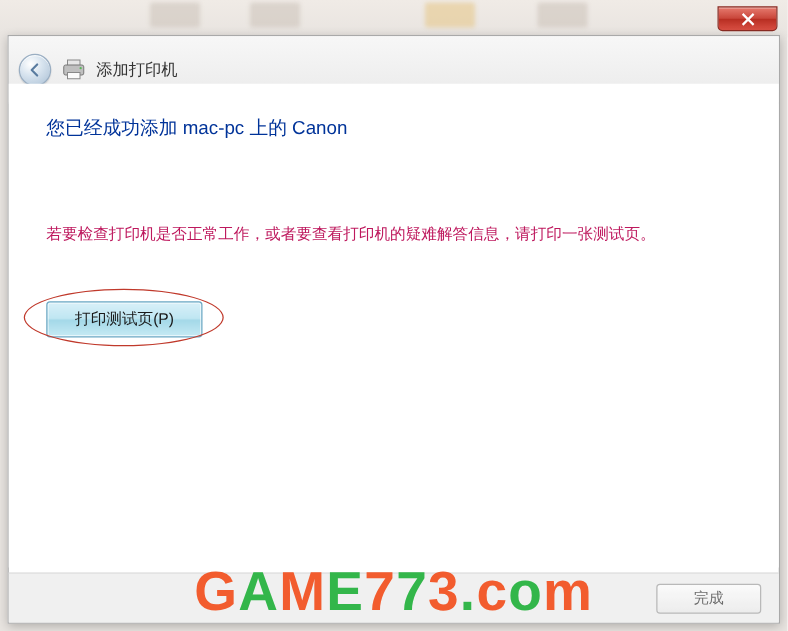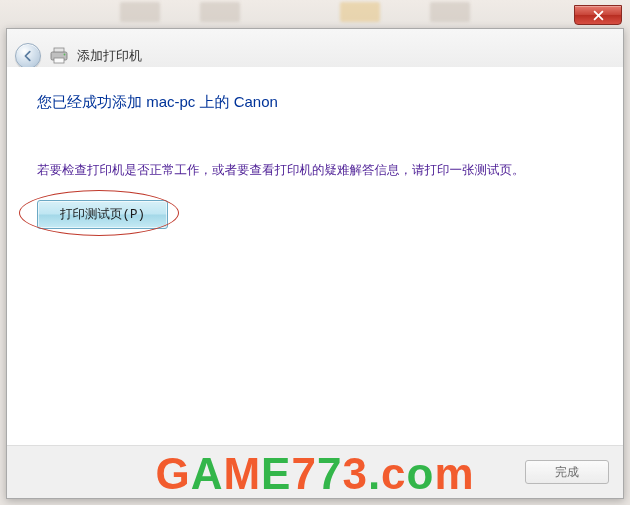--- a/index.html
+++ b/index.html
@@ -92,60 +92,60 @@
       top: 38px;
       left: 0;
       right: 0;
       bottom: 44px;
       background: #fff;
       padding: 26px 30px 0 30px;
     }
     .success-heading {
       font-size: 15px;
       color: #003399;
-      margin-bottom: 48px;
+      margin-bottom: 65px;
       font-weight: normal;
     }
     .instruction-text {
       font-size: 12.5px;
-      color: #4c1d95;
-      margin-bottom: 20px;
+      color: #be185d;
+      margin-bottom: 44px;
       line-height: 1.6;
     }
     .test-btn-wrap {
       position: relative;
       display: inline-block;
     }
     .testprint-btn {
       background: linear-gradient(to bottom, #d8f0f8 0%, #bfe6f2 48%, #a3d8e8 52%, #c6eaf4 100%);
       border: 1px solid #6ba8c4;
       border-radius: 3px;
       padding: 5px 22px;
       font-size: 12.5px;
       color: #1a1a1a;
-      font-family: Liberation Mono, monospace;
+      font-family: Liberation Sans, sans-serif;
       box-shadow: inset 0 0 0 1px rgba(255,255,255,0.6);
       cursor: pointer;
     }
     .highlight-ring {
       position: absolute;
       top: -10px;
       left: -18px;
       width: 160px;
       height: 46px;
       border: 1.5px solid #c0392b;
       border-radius: 50%;
       pointer-events: none;
     }
     .footer-bar {
       position: absolute;
       left: 0;
       right: 0;
       bottom: 0;
-      height: 53px;
+      height: 40px;
       background: #f0f0f0;
       border-top: 1px solid #dedede;
       display: flex;
       align-items: center;
       justify-content: flex-end;
       padding-right: 14px;
       gap: 8px;
     }
     .footer-btn {
       min-width: 84px;

